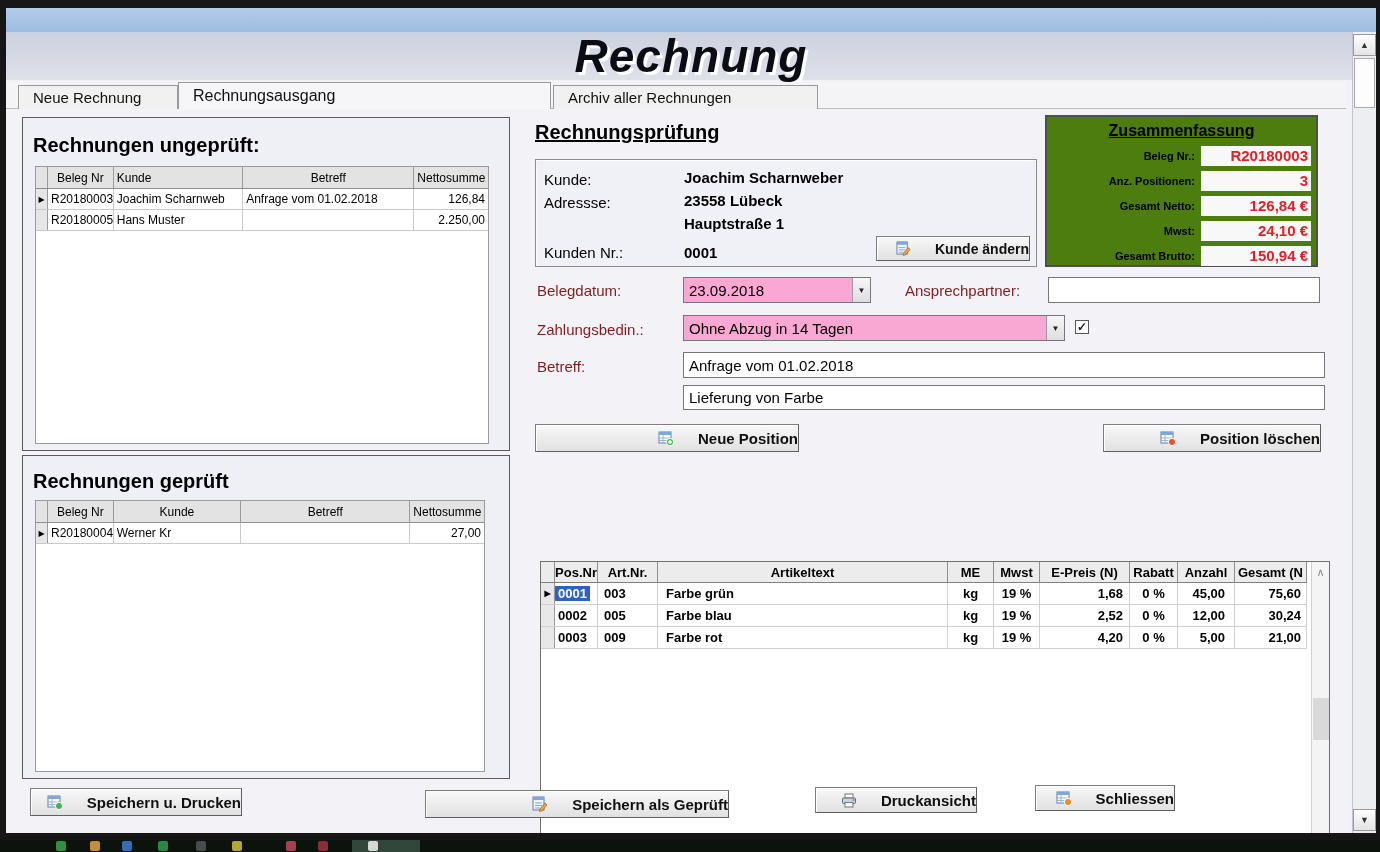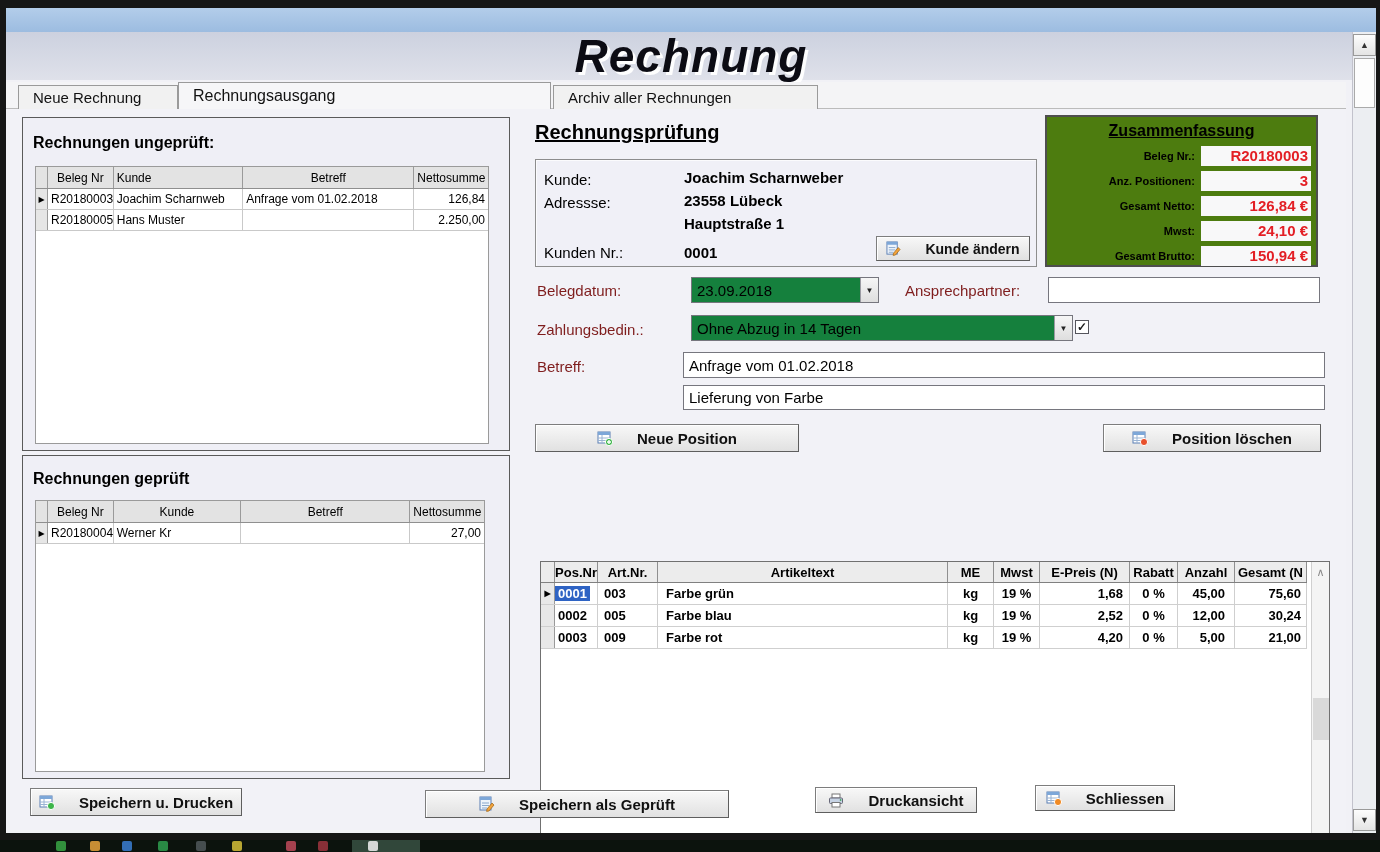--- a/index.html
+++ b/index.html
@@ -12,21 +12,21 @@
   .banner-title { position:absolute; left:0; top:24px; width:100%; height:48px; background:linear-gradient(#ccd1df,#dfe1ea); display:flex; align-items:center; justify-content:center; }
   .app-title { font-size:46px; font-weight:bold; font-style:italic; color:#0c0c14; letter-spacing:1px; text-shadow:3px 3px 0 rgba(255,255,255,.95); }
 
   .tabstrip { position:absolute; left:0; top:74px; width:1340px; height:27px; background:#f4f4f6; border-bottom:1px solid #bbb; }
   .tab { position:absolute; top:3px; height:24px; background:#f1f1f1; border:1px solid #9a9a9a; border-bottom:none; display:flex; align-items:center; padding:0 14px; font-size:15px; color:#111; }
   .tab.active { top:0; height:27px; background:#f6f6f8; font-size:16px; }
 
   .content { position:absolute; left:0; top:101px; width:1340px; height:724px; background:#f2f2f7; }
 
   .panel { position:absolute; background:#efeff6; border:1px solid #5a5a5a; }
-  .panel-label { position:absolute; left:10px; font-weight:bold; font-size:16px; color:#000; }
+  .panel-label { position:absolute; left:10px; font-weight:bold; font-size:20px; color:#000; }
 
   .mini-table { position:absolute; background:#fff; border:1px solid #9a9a9a; overflow:hidden; }
   .mt-row { display:flex; height:21px; border-bottom:1px solid #c9c9c9; }
   .mt-row.hdr { height:22px; background:#e3e3e3; border-bottom:1px solid #8f8f8f; }
   .mt-cell { font-size:12px; color:#000; display:flex; align-items:center; overflow:hidden; white-space:nowrap; border-right:1px solid #c9c9c9; padding:0 3px; }
   .hdr .mt-cell { justify-content:center; background:#e3e3e3; border-right:1px solid #9a9a9a; }
   .sel-cell { width:12px; min-width:12px; background:#e6e6e6; border-right:1px solid #9a9a9a; display:flex; align-items:center; justify-content:center; font-size:8px; padding:0; }
   .num { justify-content:flex-end; }
 
   .heading { position:absolute; font-size:20px; font-weight:bold; color:#000; text-decoration:underline; }
@@ -37,27 +37,27 @@
 
   .sumbox { position:absolute; left:1039px; top:107px; width:273px; height:152px; background:#4d7c0f; border:2px solid #4e4e4e; }
   .sum-title { text-align:center; font-weight:bold; font-size:16px; text-decoration:underline; margin-top:5px; }
   .sum-row { display:flex; align-items:center; height:25px; padding-right:5px; }
   .sum-label { flex:1; text-align:right; font-weight:bold; font-size:11px; color:#000; padding-right:6px; white-space:nowrap; }
   .sum-val { width:110px; height:20px; background:#f8f8f9; text-align:right; font-weight:bold; font-size:15px; line-height:20px; padding-right:3px; }
 
   .flabel { position:absolute; font-size:15px; color:#7f1d1d; white-space:nowrap; }
   .tfield { position:absolute; background:#fff; border:1px solid #76767e; font-size:15px; color:#000; padding:0 5px; display:flex; align-items:center; }
   input.tfield { font-family:"Liberation Sans", sans-serif; outline:none; }
-  .combo { position:absolute; background:#15803d; border:1px solid #76767e; display:flex;margin-left:8px; }
+  .combo { position:absolute; background:#f9a8d4; border:1px solid #76767e; display:flex; }
   .combo-text { flex:1; font-size:15px; padding:2px 5px; display:flex; align-items:center; overflow:hidden; white-space:nowrap; }
   .combo-btn { width:18px; border-left:1px solid #9a9aa2; background:linear-gradient(#f6f6f6,#dedede); display:flex; align-items:center; justify-content:center; font-size:8px; color:#222; }
 
   .checkbox { position:absolute; width:14px; height:14px; background:#fff; border:1px solid #55555c; display:flex; align-items:center; justify-content:center; font-size:12px; font-weight:bold; color:#1a1a1a; line-height:1; }
 
-  .btn { position:absolute; background:linear-gradient(#f8f8f8,#e1e1e1); border:1px solid #7d7d7d; border-right-color:#5e5e5e; border-bottom-color:#5e5e5e; box-shadow:inset 1px 1px 0 #fff; display:flex; align-items:center; justify-content:center; gap:24px; font-weight:bold; font-size:15px; color:#101010; cursor:default; }
+  .btn { position:absolute; background:linear-gradient(#f8f8f8,#e1e1e1); border:1px solid #7d7d7d; border-right-color:#5e5e5e; border-bottom-color:#5e5e5e; box-shadow:inset 1px 1px 0 #fff; display:flex; align-items:center; justify-content:flex-end; gap:24px; font-weight:bold; font-size:15px; color:#101010; cursor:default; }
   .btn svg { flex:none; }
 
   .postable { position:absolute; left:534px; top:452px; width:790px; height:318px; background:#fff; border:1px solid #707070; }
   .pt-grid { position:absolute; left:0; top:0; width:766px; }
   .pt-row { display:flex; height:22px; border-bottom:1px solid #cfcfcf; }
   .pt-row.hdr { height:21px; border-bottom:1px solid #808080; }
   .pt-cell { font-size:13px; font-weight:bold; color:#000; display:flex; align-items:center; border-right:1px solid #cfcfcf; overflow:hidden; white-space:nowrap; }
   .pt-row.hdr .pt-cell { background:#ececec; justify-content:center; border-right:1px solid #8f8f8f; }
   .pt-sel { width:14px; min-width:14px; background:#e8e8e8; border-right:1px solid #9a9a9a; display:flex; align-items:center; justify-content:center; font-size:8px; }
   .c-pos{width:43px;} .c-art{width:60px;padding-left:6px;} .c-text{width:290px;padding-left:8px;}

